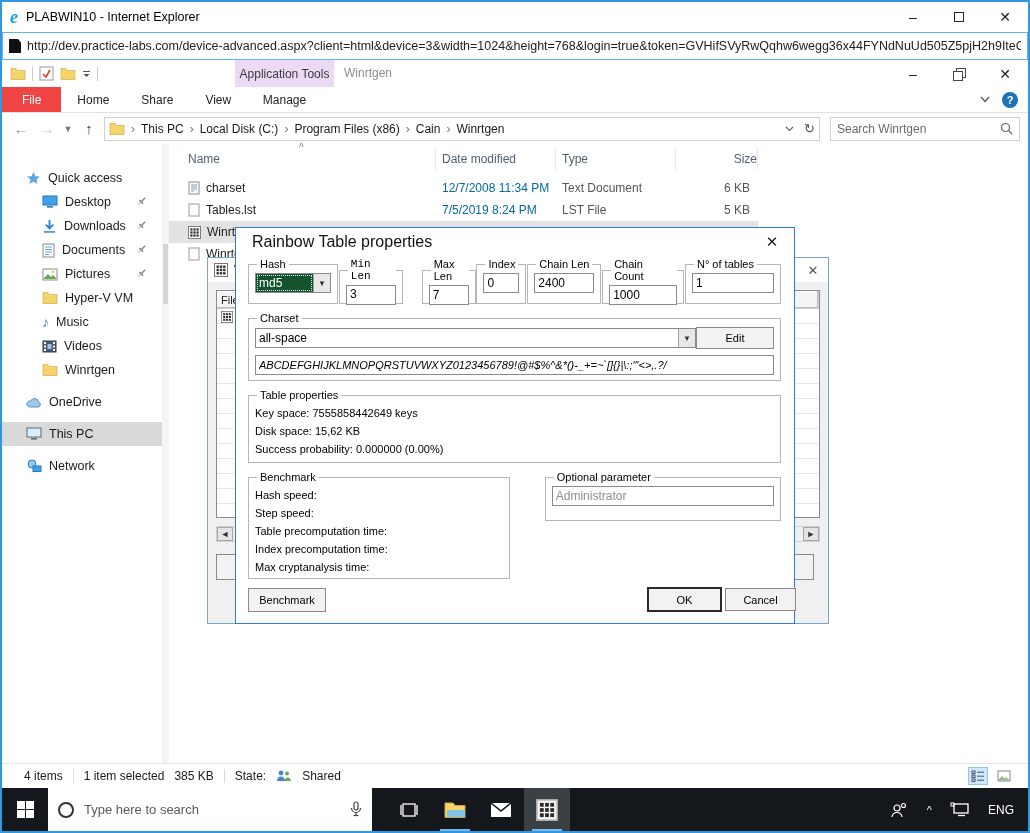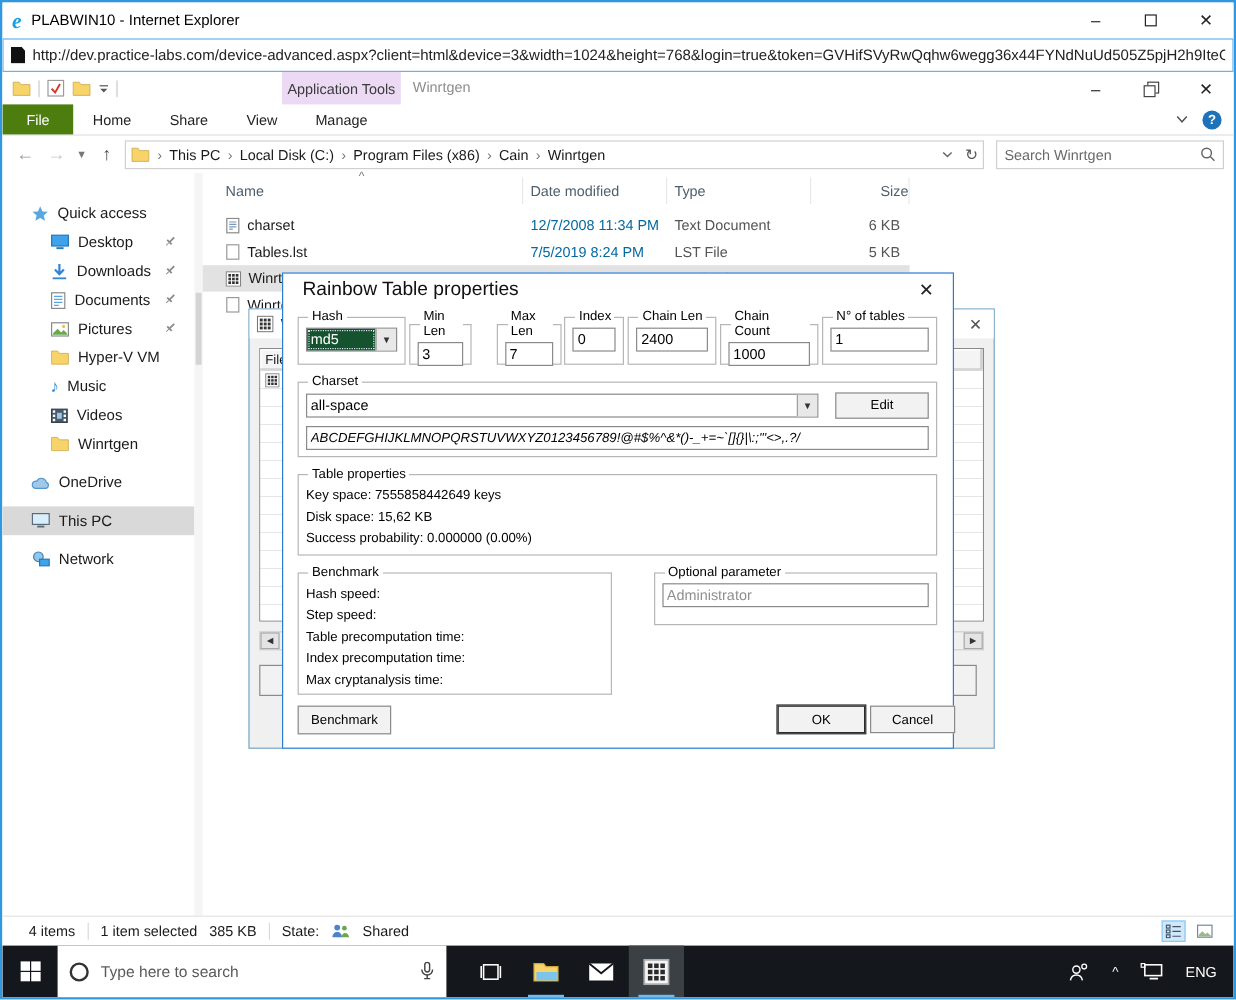--- a/index.html
+++ b/index.html
@@ -30,21 +30,21 @@
   .explorer{ position:absolute; left:0; top:0; right:0; bottom:43px; background:#fff; }
   .ex-titlebar{ position:absolute; left:0; top:0; right:0; height:27px; display:flex; align-items:center; }
   .qat{ display:flex; align-items:center; gap:6px; padding-left:8px; }
   .qat .sep{ width:1px; height:14px; background:#c9c9c9; }
   .apptools{ position:absolute; left:233px; top:0; width:99px; height:27px; background:#ecdaf5;
              display:flex; align-items:center; justify-content:center; font-size:12px; color:#3a3a3a;}
   .ex-title{ position:absolute; left:342px; top:6px; color:#8d8d8d; font-size:12px;}
   .ex-tabs{ position:absolute; left:0; top:27px; right:0; height:26px; border-bottom:1px solid #e0e0e0;
             display:flex; align-items:stretch; font-size:12px;}
   .tab{ padding:0 16px; display:flex; align-items:center; color:#222;}
-  .tab-file{ background:#4d7c0f; color:#fff; padding:0 20px;}
+  .tab-file{ background:#ef4444; color:#fff; padding:0 20px;}
   .tab-manage{ position:absolute; left:233px; top:0; width:99px; height:100%; display:flex; align-items:center; justify-content:center;}
   .ribbon-right{ position:absolute; right:10px; top:0; height:100%; display:flex; align-items:center; gap:12px;}
   .help-circle{ width:16px; height:16px; border-radius:50%; background:#1d72b8; color:#fff; font-size:11px; font-weight:bold;
                 display:flex; align-items:center; justify-content:center;}
   .ex-nav{ position:absolute; left:0; top:53px; right:0; height:31px; display:flex; align-items:center; gap:4px; padding:0 8px;}
   .navbtn{ color:#9a9a9a; font-size:15px; width:22px; text-align:center;}
   .navbtn.fwd{ color:#c9c9c9;}
   .navbtn.up{ color:#444;}
   .navbtn.tiny{ width:12px; font-size:9px; color:#777;}
   .crumb-box{ flex:1; height:24px; border:1px solid #d0d0d0; background:#fff; display:flex; align-items:center;
@@ -115,30 +115,30 @@
   .dialog{ position:absolute; left:233px; top:167px; width:560px; height:397px; background:#fff;
            border:1px solid #2b7cd3; z-index:10; font-size:11px; color:#000;}
   .dlg-title{ height:28px; display:flex; align-items:center; padding:0 8px 0 16px;}
   .dlg-title-text{ font-size:16px; color:#111;}
   .dlg-close{ margin-left:auto; width:28px; text-align:center; font-size:15px; color:#222;}
   .dlg-body{ padding:2px 13px 0 12px;}
   fieldset{ border:1px solid #b6b6b6; padding:3px 6px 5px; background:transparent;}
   legend{ font-size:11px; padding:0 3px; margin-left:2px; color:#000;}
   .param-row{ display:flex; justify-content:space-between;}
   .param-row fieldset{ height:46px;}
-  .fs-hash{ width:90px;} .fs-minlen{ width:52px;} .fs-maxlen{ width:54px;margin-left:18px;} .fs-index{ width:50px;}
+  .fs-hash{ width:90px;} .fs-minlen{ width:64px;font-family:Liberation Mono, monospace;} .fs-maxlen{ width:54px;margin-left:18px;} .fs-index{ width:50px;}
   .fs-chainlen{ width:74px;} .fs-chaincount{ width:82px;} .fs-ntables{ width:96px;}
   .tbox{ width:100%; height:20px; border:1px solid #8a8a8a; font-size:12px; font-family:inherit; padding:0 3px; background:#fff; color:#000;}
   .combo{ display:flex; height:20px; border:1px solid #8a8a8a; background:#fff;}
   .combo-value{ flex:1; padding:2px 3px; font-size:12px; white-space:nowrap; overflow:hidden;}
   .combo-value.sel{ background:#14532d; color:#fff; outline:1px dotted #dce6f5; outline-offset:-2px;}
   .combo-btn{ width:17px; background:#e8e8e8; border-left:1px solid #a0a0a0; display:flex; align-items:center; justify-content:center;
               font-size:8px; color:#333;}
   .fs-charset{ margin-top:8px;}
-  .charset-row{ display:flex; gap:14px; align-items:center;}
+  .charset-row{ display:flex; align-items:center;}
   .charset-row .combo{ flex:1;}
   .btn{ background:#f2f2f2; border:1px solid #8a8a8a; font-size:11px; font-family:inherit; height:22px;}
   .btn-edit{ width:78px;}
   .fs-charset .tbox{ margin-top:6px; font-size:11px;font-style:italic;}
   .fs-tableprops{ margin-top:8px; height:74px;}
   .fs-tableprops .line, .fs-benchmark .line{ line-height:18px; white-space:nowrap;}
   .lower-row{ display:flex; margin-top:8px; align-items:flex-start;}
   .fs-benchmark{ width:277px; height:108px;}
   .fs-optional{ width:250px; margin-left:35px; height:50px;}
   .optional-input{ color:#8f8f8f;}

